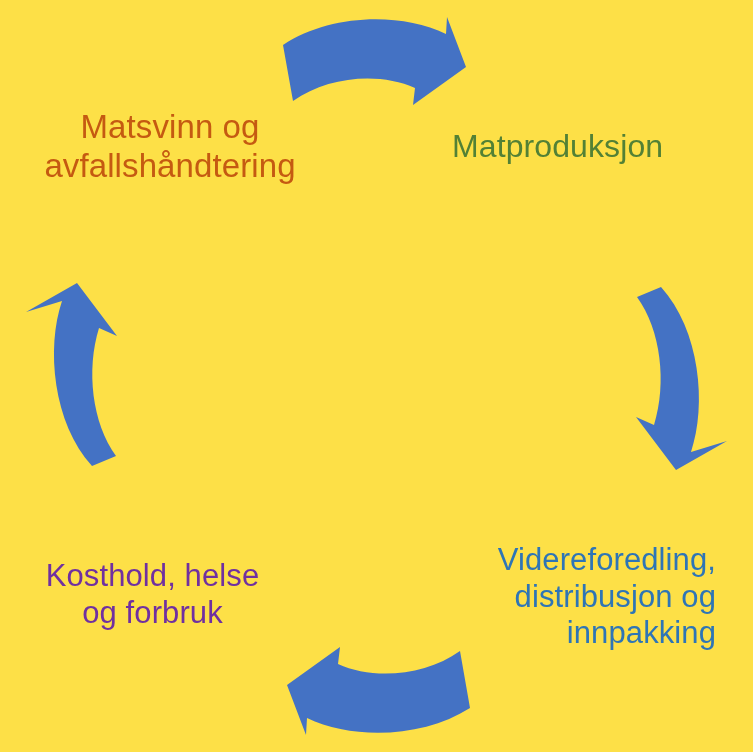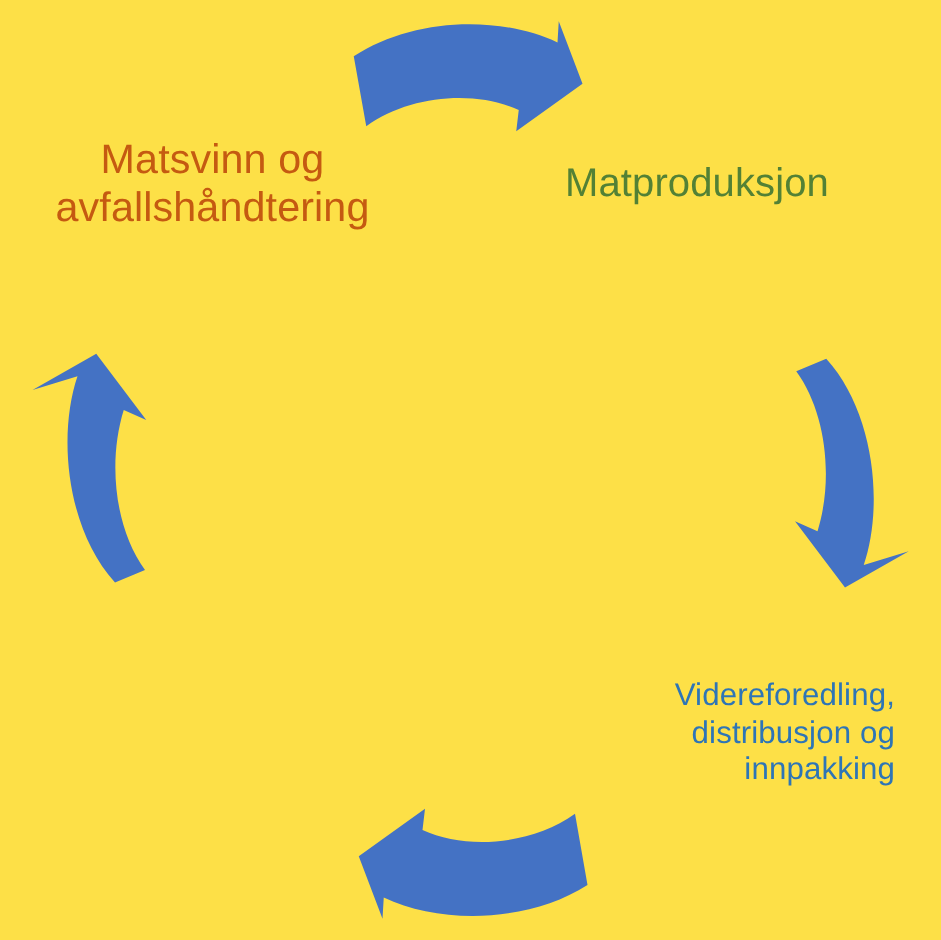--- a/index.html
+++ b/index.html
@@ -41,21 +41,21 @@
     top: 128px;
     width: 300px;
     text-align: left;
     font-size: 32px;
   }
   #label-videreforedling {
     left: 416px;
     top: 542px;
     width: 300px;
     text-align: right;
-    font-size: 25px;
+    font-size: 31px;
   }
   #label-kosthold {
     left: 10px;
     top: 558px;
     width: 285px;
     text-align: center;
     font-size: 31px;
   }
 </style>
 </head>
@@ -104,14 +104,16 @@
 
   <div class="stage-label" id="label-matsvinn" style="color:#C55A11">Matsvinn og
 avfallshåndtering</div>
 
   <div class="stage-label" id="label-matproduksjon" style="color:#538135">Matproduksjon</div>
 
   <div class="stage-label" id="label-videreforedling" style="color:#2E75B6">Videreforedling,
 distribusjon og
 innpakking</div>
 
+  <div class="stage-label" id="label-kosthold" style="color:#7030A0">Kosthold, helse
+og forbruk</div>
 
 </div>
 
 </body></html>

